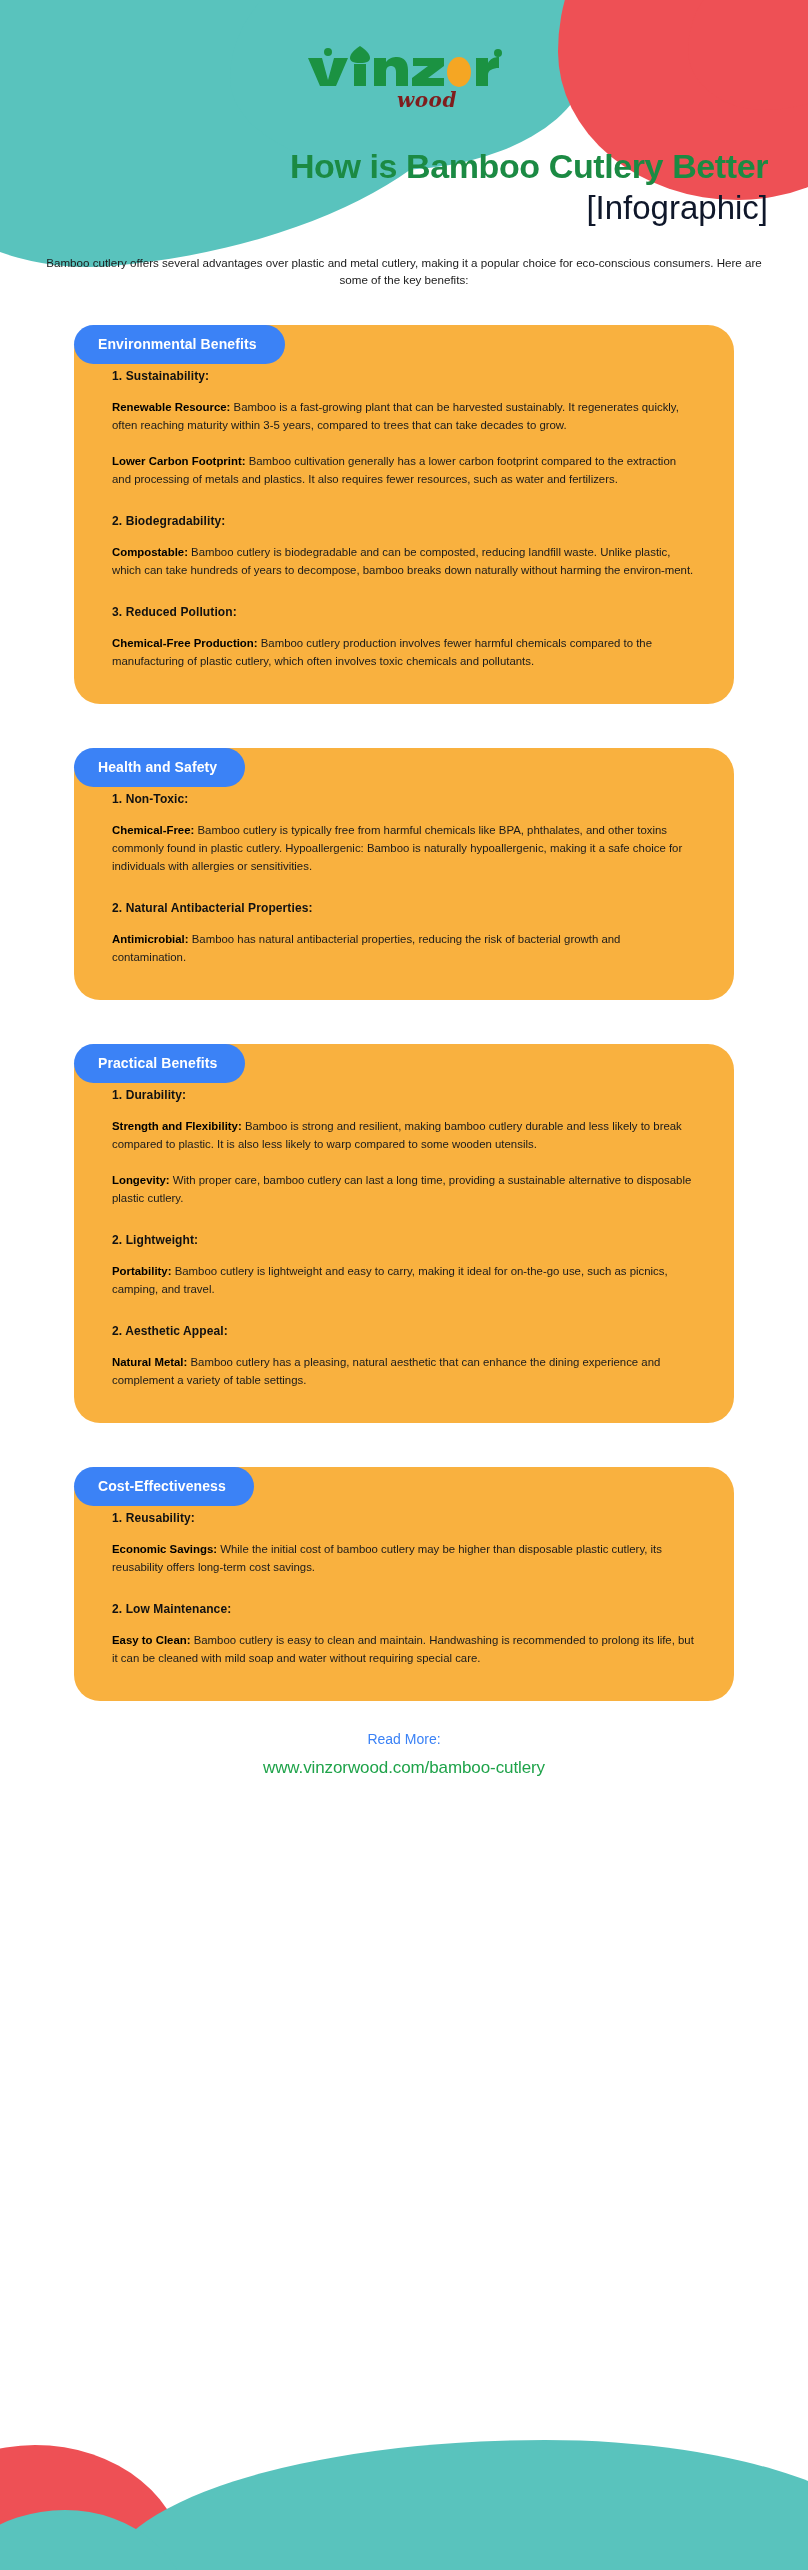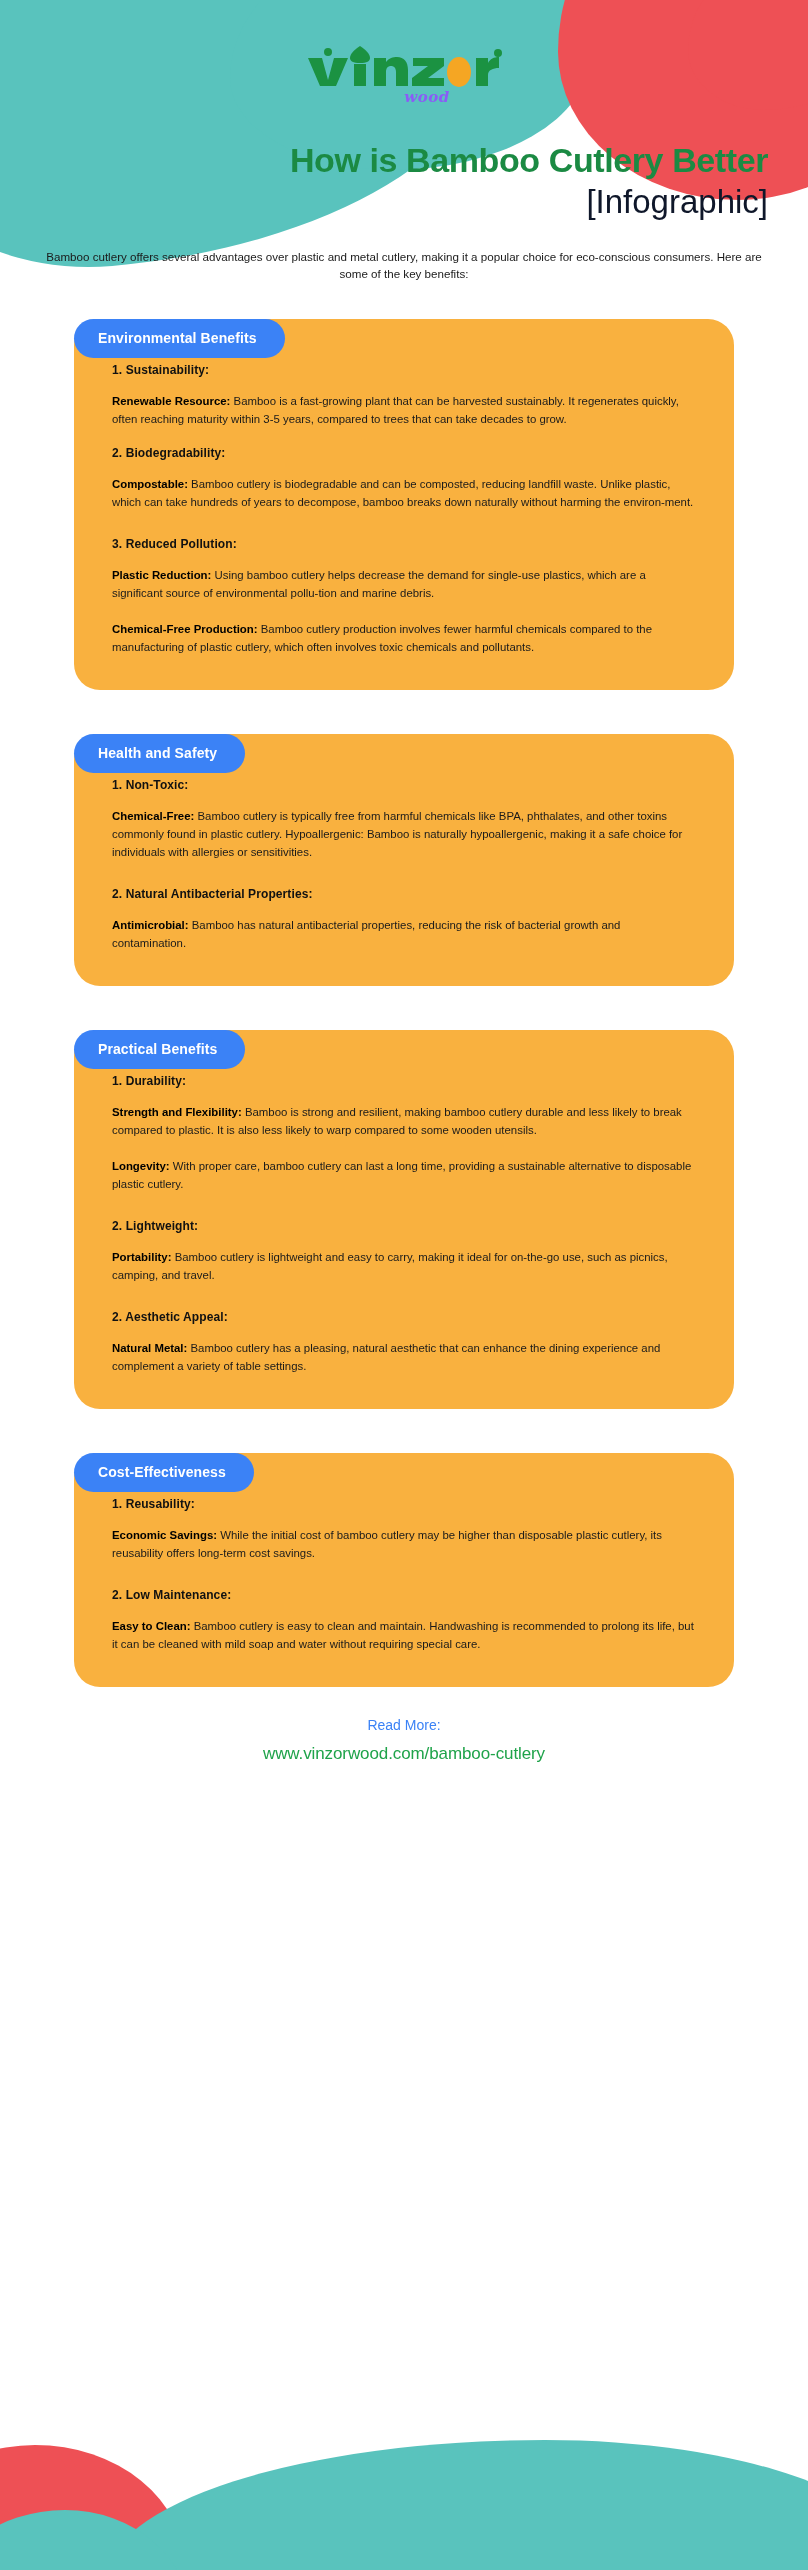--- a/index.html
+++ b/index.html
@@ -78,22 +78,22 @@
     flex-direction: column;
     align-items: center;
   }
   .logo-mark {
     display: block;
   }
   .logo-sub {
     font-family: "DejaVu Serif", serif;
     font-style: italic;
     font-weight: bold;
-    font-size: 15px;
-    color: #8b5cf6;
+    font-size: 20px;
+    color: #7f1d1d;
     letter-spacing: 0.5px;
     margin-top: -2px;
     margin-left: 46px;
   }
 
   .headline {
     margin-top: 34px;
     text-align: right;
     font-size: 34px;
     line-height: 1.18;
@@ -233,24 +233,24 @@
     </h1>
 
     <p class="intro">Bamboo cutlery offers several advantages over plastic and metal cutlery, making it a popular choice for eco-conscious consumers. Here are some of the key benefits:</p>
 
     <div class="cards">
         <div class="card-block">
           <div class="card-tab">Environmental Benefits</div>
           <div class="card-body">
             <div class="sect-title">1. Sustainability:</div>
             <p class="para"><b>Renewable Resource:</b><span> Bamboo is a fast-growing plant that can be harvested sustainably. It regenerates quickly, often reaching maturity within 3-5 years, compared to trees that can take decades to grow.</span></p>
+            <p class="para gap-lg"><b>Lower Carbon Footprint:</b><span> Bamboo cultivation generally has a lower carbon footprint compared to the extraction and processing of metals and plastics. It also requires fewer resources, such as water and fertilizers.</span></p>
             <div class="sect-title">2. Biodegradability:</div>
             <p class="para gap-lg"><b>Compostable:</b><span> Bamboo cutlery is biodegradable and can be composted, reducing landfill waste. Unlike plastic, which can take hundreds of years to decompose, bamboo breaks down naturally without harming the environ-ment.</span></p>
             <div class="sect-title">3. Reduced Pollution:</div>
-            <p class="para"><b>Plastic Reduction:</b><span> Using bamboo cutlery helps decrease the demand for single-use plastics, which are a significant source of environmental pollu-tion and marine debris.</span></p>
             <p class="para"><b>Chemical-Free Production:</b><span> Bamboo cutlery production involves fewer harmful chemicals compared to the manufacturing of plastic cutlery, which often involves toxic chemicals and pollutants.</span></p>
           </div>
         </div>
         <div class="card-block">
           <div class="card-tab">Health and Safety</div>
           <div class="card-body">
             <div class="sect-title">1. Non-Toxic:</div>
             <p class="para gap-lg"><b>Chemical-Free:</b><span> Bamboo cutlery is typically free from harmful chemicals like BPA, phthalates, and other toxins commonly found in plastic cutlery. Hypoallergenic: Bamboo is naturally hypoallergenic, making it a safe choice for individuals with allergies or sensitivities.</span></p>
             <div class="sect-title">2. Natural Antibacterial Properties:</div>
             <p class="para"><b>Antimicrobial:</b><span> Bamboo has natural antibacterial properties, reducing the risk of bacterial growth and contamination.</span></p>

